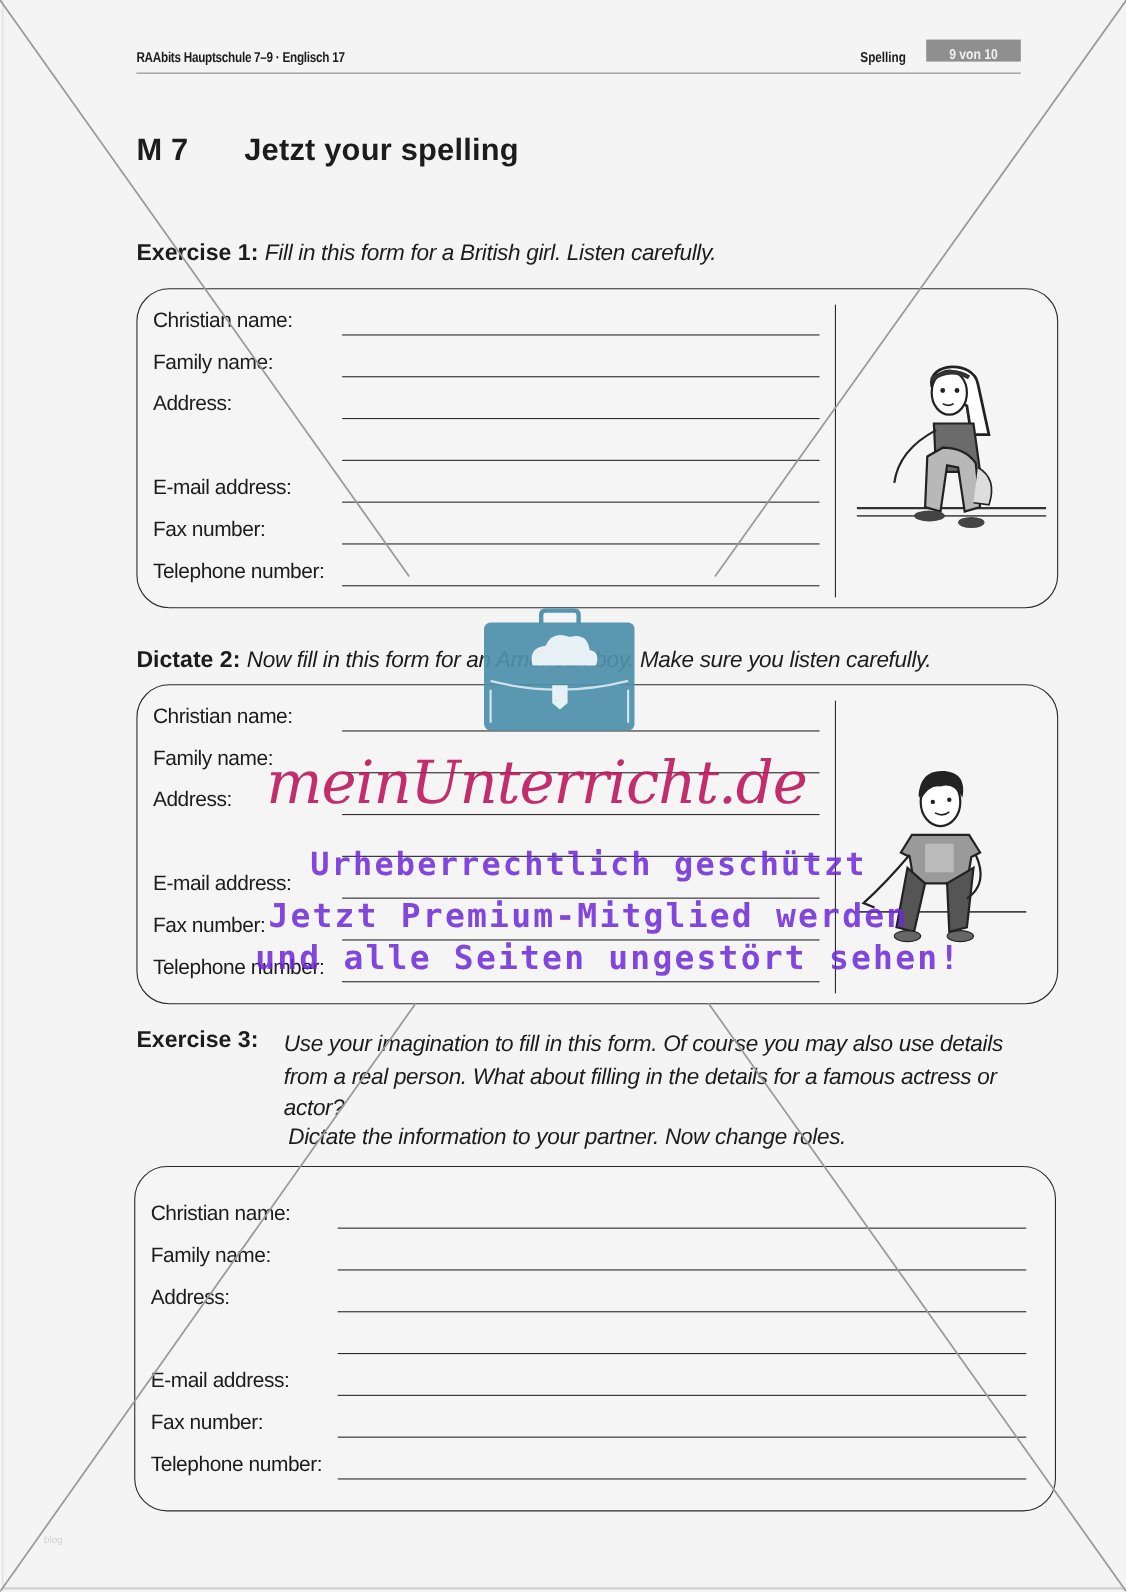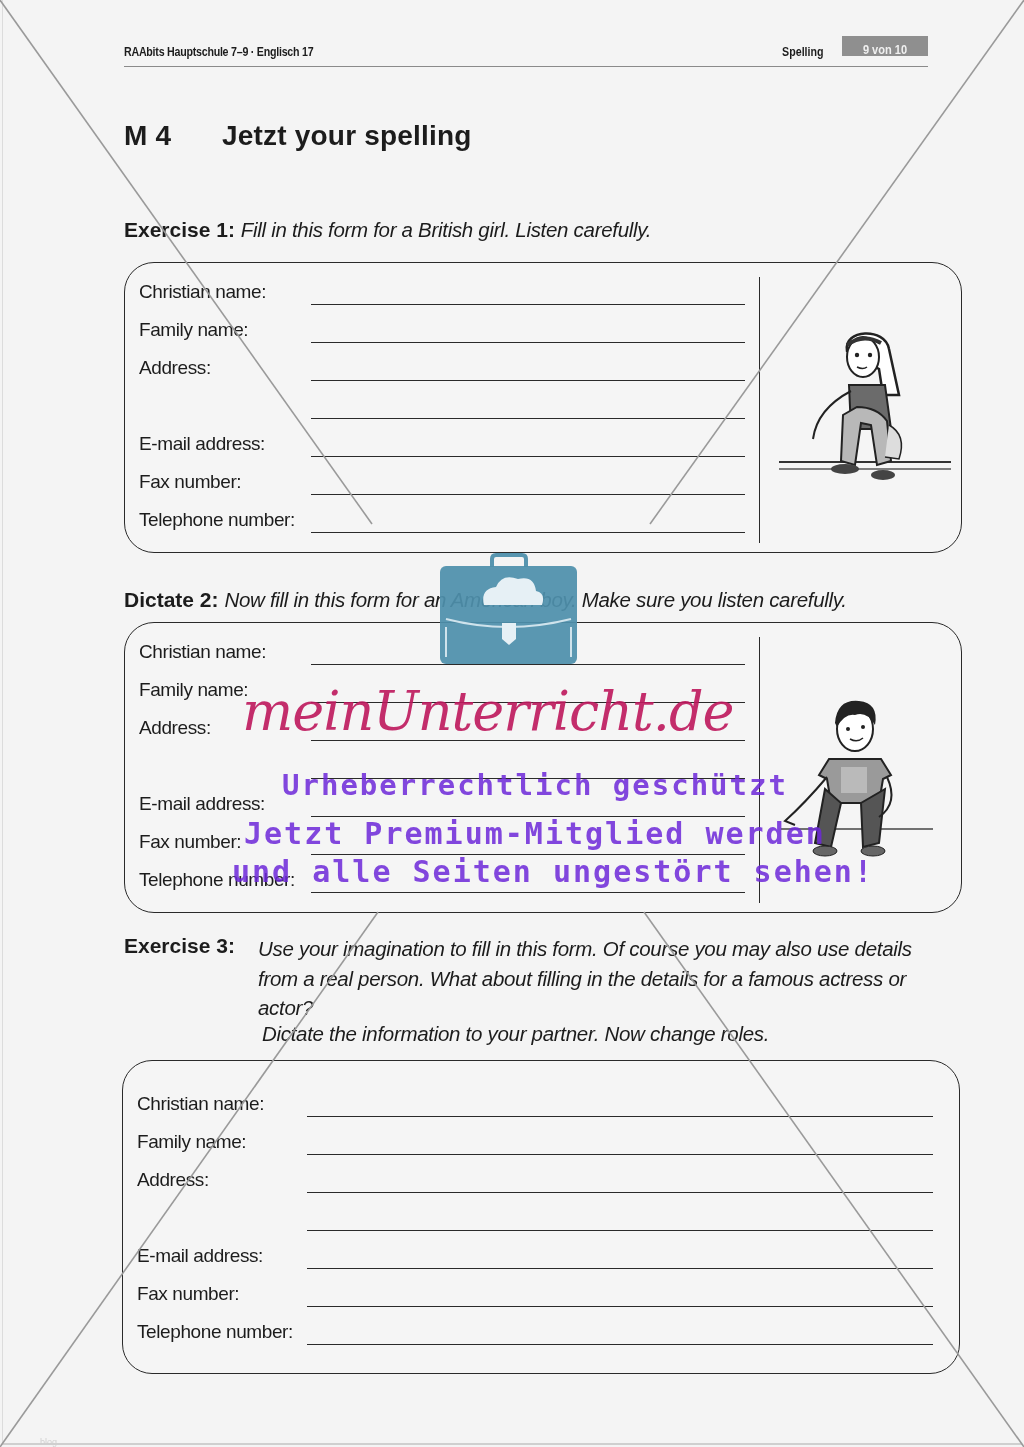--- a/index.html
+++ b/index.html
@@ -34,35 +34,35 @@
   .illus { position: absolute; }
   
   .diag { position: absolute; left: 0; top: 0; pointer-events: none; }
   
   .wm-logo { position: absolute; left: 440px; top: 553px; width: 137px; height: 112px; }
   .wm-script { position: absolute; left: 242px; top: 680px; font-family: "DejaVu Serif", serif; font-style: italic; font-size: 54px; color: #be185d; opacity: 0.9; letter-spacing: -1px; white-space: nowrap; }
   .wm-t { position: absolute; font-family: "DejaVu Sans Mono", monospace; font-weight: bold; color: #6d28d9; opacity: 0.85; white-space: nowrap; letter-spacing: 2px; }
   .wm-t1 { left: 282px; top: 768px; font-size: 29px; }
   .wm-t2 { left: 244px; top: 816px; font-size: 30px; }
   .wm-t3 { left: 232px; top: 854px; font-size: 30px; }
-  .blog { position: absolute; left: 40px; top: 1437px; font-size: 9px; color: #cfcfcf; }
+  .blog { position: absolute; left: 40px; top: 1395px; font-size: 9px; color: #cfcfcf; }
 </style>
 </head>
 <body>
 
 <div class="page-border"></div>
 
 <div class="header">
   <div class="left">RAAbits Hauptschule 7–9 · Englisch 17</div>
   <div class="right">Spelling</div>
   <div class="badge"><span>9 von 10</span></div>
 </div>
 
 <div class="title">
-  <span class="num">M 4</span><span>Jetzt your spelling</span>
+  <span class="num">M 7</span><span>Jetzt your spelling</span>
 </div>
 
 <div class="ex-line" style="top:218px;">
   <span class="lbl">Exercise 1:</span>
   <span class="txt">Fill in this form for a British girl. Listen carefully.</span>
 </div>
 
 <div class="form-box" style="left:124px; top:262px; width:836px; height:289px;">
   <div class="field-row" style="top:14px; width:610px;">
     <span class="flabel">Christian name:</span>

